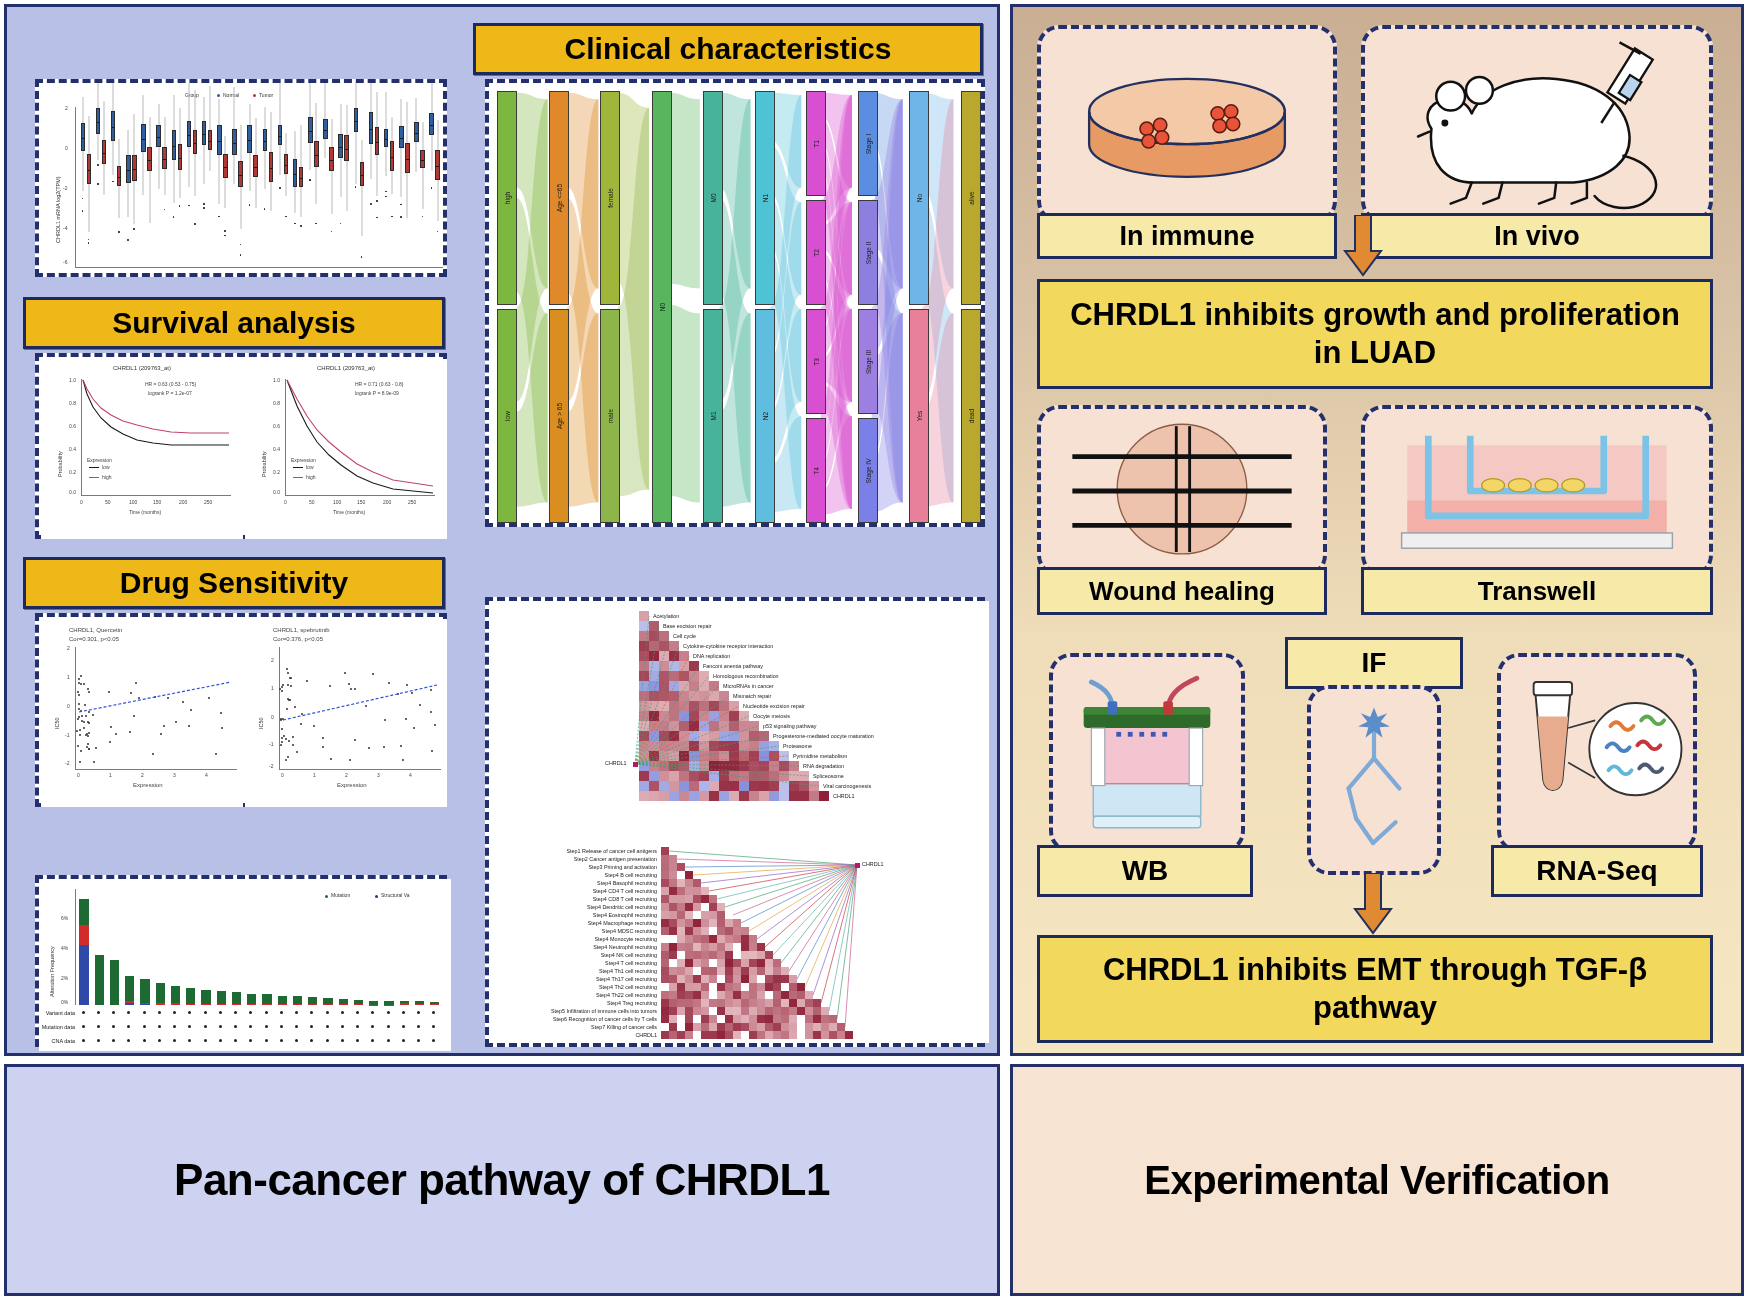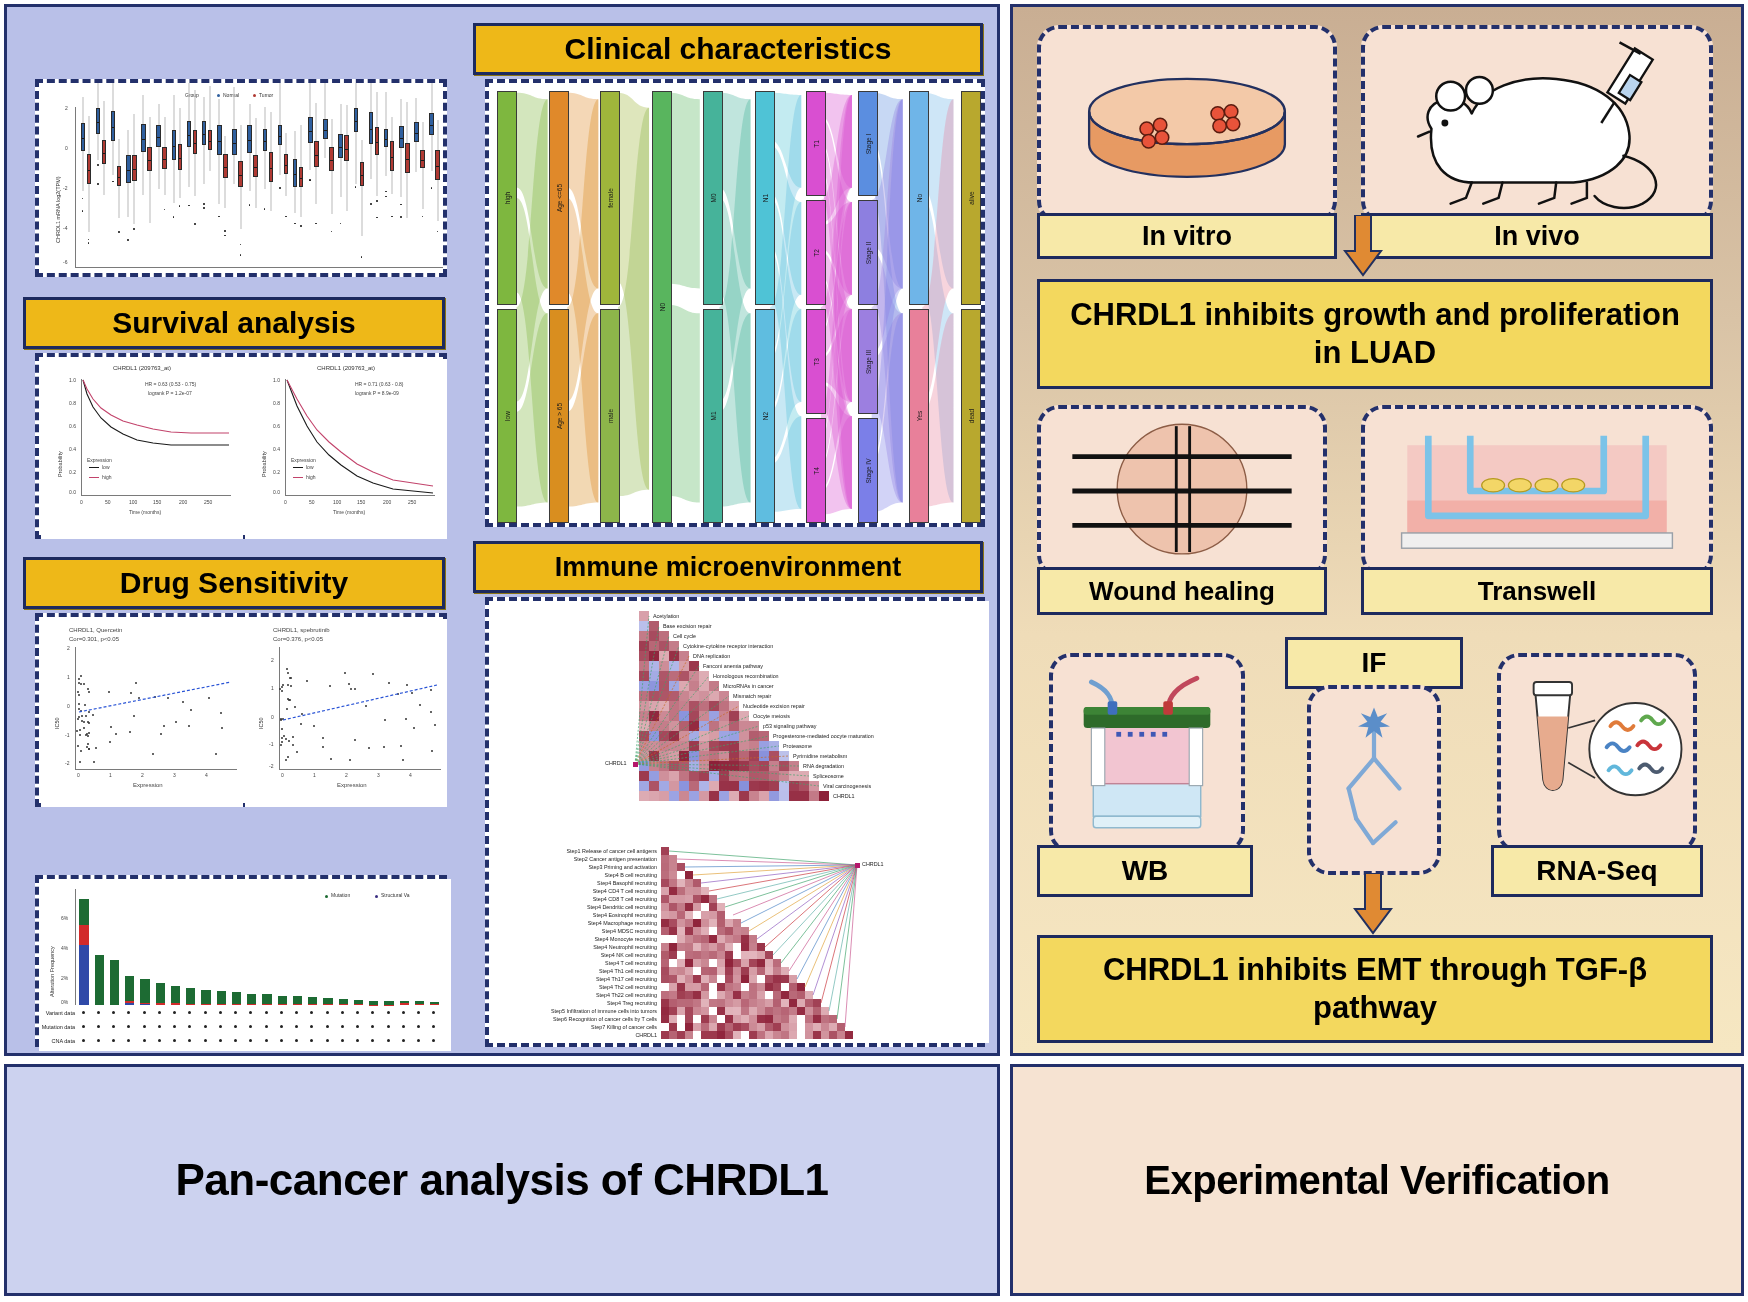--- a/index.html
+++ b/index.html
@@ -976,23 +976,20 @@
           </div>
           <div class="snode" style="left: 472px; top: 8px; width: 20px; height: 214px; background: rgb(184, 168, 46);">
             <span>alive</span>
           </div>
           <div class="snode" style="left: 472px; top: 226px; width: 20px; height: 214px; background: rgb(184, 168, 46);">
             <span>dead</span>
           </div>
         </div>
     </div>
 
-    <div class="banner" style="position:absolute;left:466px;top:534px;width:510px;height:52px;font-size:27px;">
-      <span>Immune microenvironment</span>
-    </div>
     <div class="dashbox" style="left:478px;top:590px;width:500px;height:450px;">
       <div class="plotwrap" id="heat1" style="left:0;top:0;width:500px;height:230px;">
           <div class="heatcell" style="left: 150px; top: 10px; width: 10px; height: 10px; background: rgba(179, 71, 89, 0.514);"></div>
           <div class="heatcell" style="left: 150px; top: 20px; width: 10px; height: 10px; background: rgba(120, 130, 215, 0.51);"></div>
           <div class="heatcell" style="left: 160px; top: 20px; width: 10px; height: 10px; background: rgba(153, 42, 63, 0.765);"></div>
           <div class="heatcell" style="left: 150px; top: 30px; width: 10px; height: 10px; background: rgba(164, 54, 74, 0.66);"></div>
           <div class="heatcell" style="left: 160px; top: 30px; width: 10px; height: 10px; background: rgba(148, 35, 58, 0.82);"></div>
           <div class="heatcell" style="left: 170px; top: 30px; width: 10px; height: 10px; background: rgba(160, 50, 70, 0.698);"></div>
           <div class="heatcell" style="left: 150px; top: 40px; width: 10px; height: 10px; background: rgba(144, 30, 54, 0.863);"></div>
           <div class="heatcell" style="left: 160px; top: 40px; width: 10px; height: 10px; background: rgba(157, 46, 67, 0.73);"></div>
@@ -1591,21 +1588,21 @@
           <circle cx="110" cy="117" r="7"></circle>
             <circle cx="124" cy="113" r="7"></circle>
           <circle cx="182" cy="88" r="7"></circle>
             <circle cx="196" cy="86" r="7"></circle>
           <circle cx="184" cy="101" r="7"></circle>
             <circle cx="198" cy="99" r="7"></circle>
         </g>
       </svg>
     </div>
     <div class="ylabelbox" style="left:24px;top:206px;width:300px;height:46px;font-size:27px;">
-      <span>In vitro</span>
+      <span>In immune</span>
     </div>
 
     <div class="dashbox-tr" style="left:348px;top:18px;width:352px;height:198px;">
       <svg viewBox="0 0 352 198" style="width:100%;height:100%;">
         <g fill="#ffffff" stroke="#111" stroke-width="2.6" stroke-linejoin="round">
           <path d="M66 104 C58 92, 62 78, 78 74 C92 70, 104 78, 108 88
                    C120 62, 156 48, 196 52 C240 56, 268 78, 272 108
                    C276 136, 252 156, 214 160 L110 160
                    C82 160, 62 142, 66 104 Z"></path>
           <circle cx="86" cy="70" r="15"></circle>
@@ -1751,19 +1748,19 @@
     <svg class="arrow-down" style="left:340px;top:866px;width:40px;height:62px;" viewBox="0 0 40 62">
       <polygon points="12,0 28,0 28,36 38,36 20,60 2,36 12,36" fill="#e08a33" stroke="#22305f" stroke-width="2"></polygon>
     </svg>
 
     <div class="bigstatement" style="left:24px;top:928px;width:676px;height:108px;font-size:31px;">
       <span>CHRDL1 inhibits EMT through TGF-β pathway</span>
     </div>
   </div>
 
   <div id="left-footer">
-    <span class="ftxt">Pan-cancer analysis of CHRDL1</span>
+    <span class="ftxt">Pan-cancer pathway of CHRDL1</span>
   </div>
   <div id="right-footer">
     <span class="ftxt">Experimental Verification</span>
   </div>
 
 </div>
 
 </body></html>

